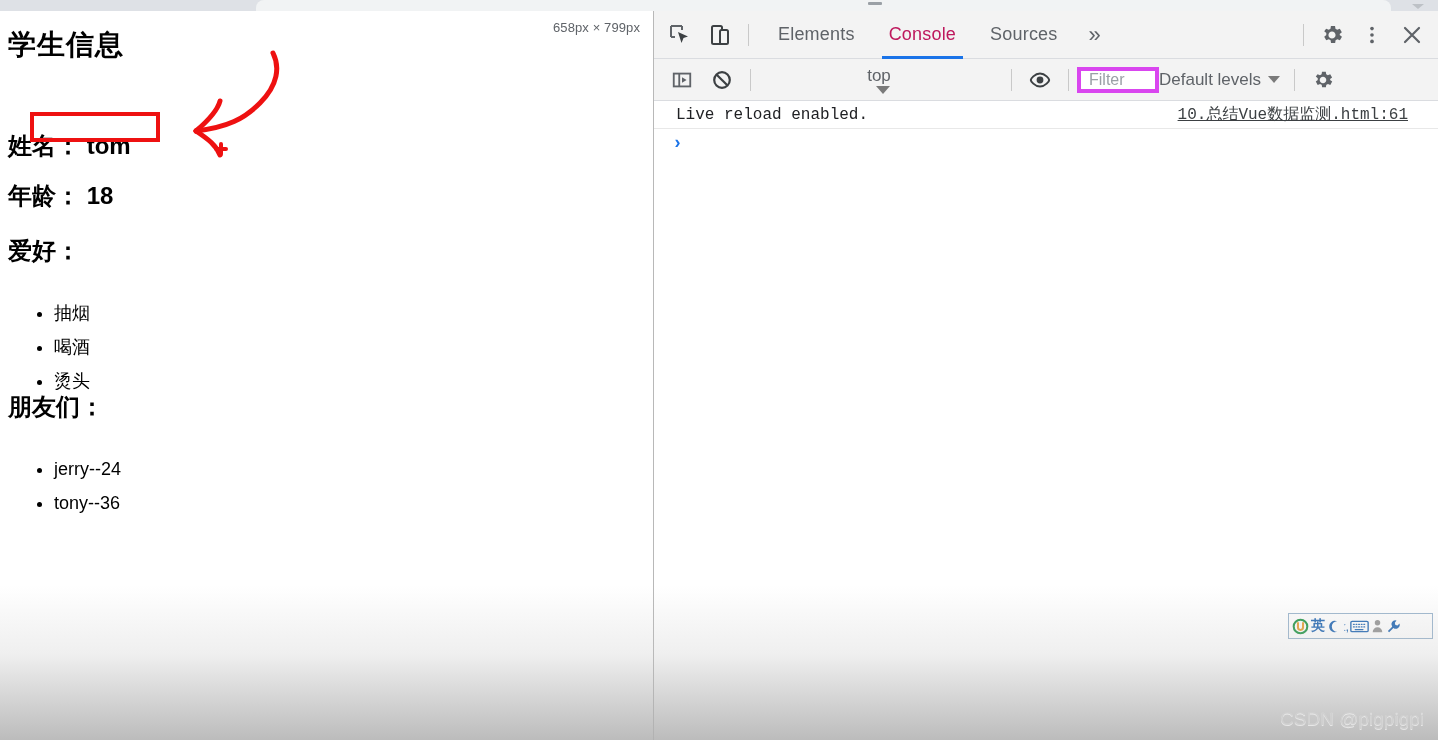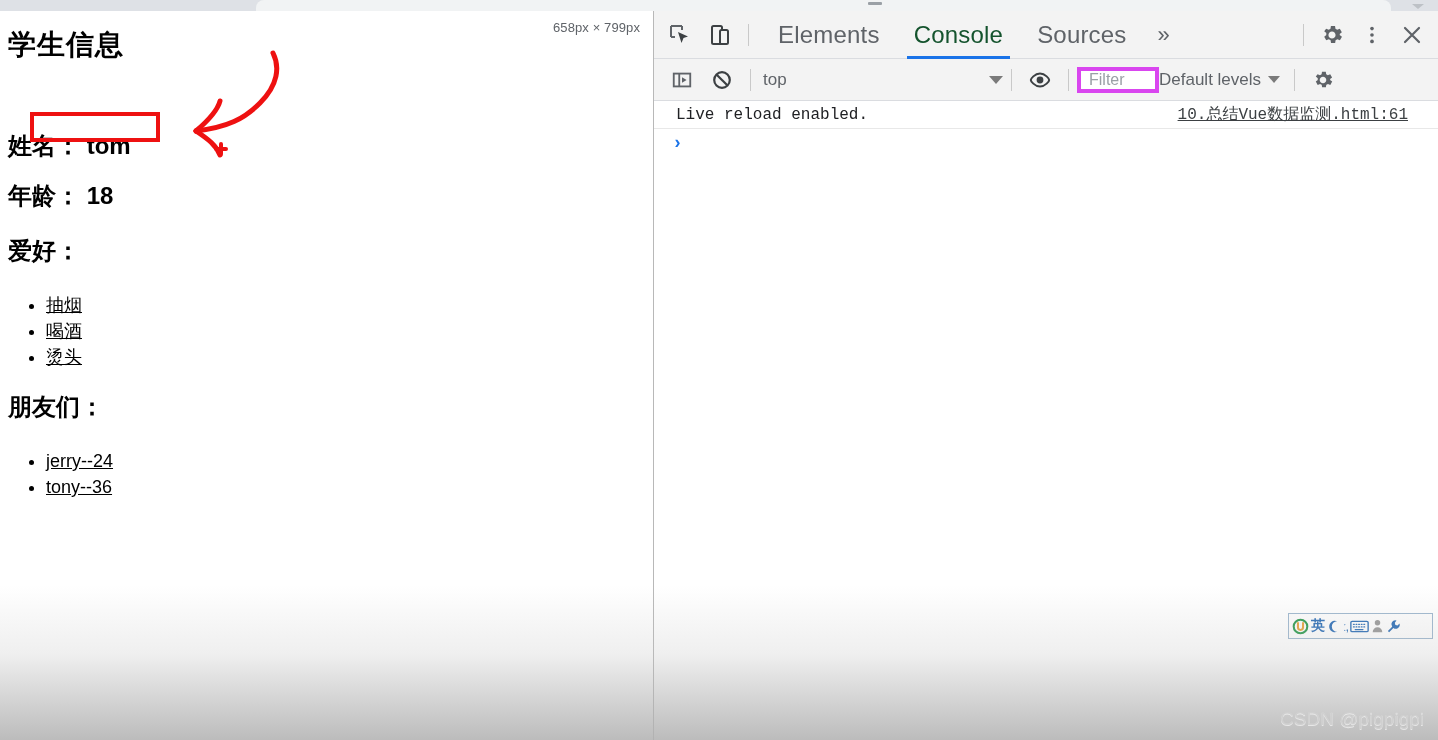--- a/index.html
+++ b/index.html
@@ -58,21 +58,21 @@
   .row-name  { position: absolute; left: 0; top: 108px; }
   .row-age   { position: absolute; left: 0; top: 158px; }
   .row-hobby { position: absolute; left: 0; top: 213px; }
   .row-friends { position: absolute; left: 0; top: 369px; }
   ul.doc-list {
     position: absolute; margin: 0; padding: 0 0 0 38px;
     list-style: disc; font-size: 18px; line-height: 26px; color: #000;
   }
   ul.list-hobby   { left: 0; top: 269px; }
   ul.list-friends { left: 0; top: 425px; }
-  ul.doc-list li { margin: 0; padding: 0; text-decoration: underline; }
+  ul.doc-list li { margin: 8px; padding: 0; }
 
   
   .annot-box {
     position: absolute; left: 22px; top: 89px; width: 130px; height: 30px;
     border: 4px solid #ee1111; background: transparent;
   }
   .annot-arrow { position: absolute; left: 140px; top: 22px; width: 170px; height: 120px; }
 
   
   .divider {
@@ -92,38 +92,39 @@
     display: flex; align-items: center; padding: 0 6px; position: relative;
   }
   .dt-iconbtn {
     width: 40px; height: 38px; display: flex; align-items: center; justify-content: center;
     cursor: default;
   }
   .vsep { width: 1px; height: 22px; background: #c9c9c9; margin: 0 8px; }
   .dt-tabs { display: flex; align-items: center; height: 48px; margin-left: 4px; }
   .dt-tab {
     position: relative; height: 48px; display: flex; align-items: center;
-    padding: 0 17px; font-size: 24px; color: #5f6368; letter-spacing: .2px;
-  }
-  .dt-tab.active { color: #14532d; }
+    padding: 0 17px; font-size: 18px; color: #5f6368; letter-spacing: .2px;
+  }
+  .dt-tab.active { color: #be185d; }
   .dt-tab.active::after {
     content: ""; position: absolute; left: 10px; right: 10px; bottom: 0;
     height: 3px; background: #1a73e8;
   }
   .dt-more { font-size: 22px; color: #5f6368; padding: 0 14px; line-height: 1; }
   .dt-topbar-right { margin-left: auto; display: flex; align-items: center; }
 
   .dt-consolebar {
     height: 42px; min-height: 42px; background: #f3f3f3;
     border-bottom: 1px solid #dadce0;
     display: flex; align-items: center; padding: 0 8px;
   }
   .ctx-select {
     display: flex; align-items: center; font-size: 17px; color: #5f6368;
     margin-left: 4px;
+    flex-direction: column;
   }
   .ctx-label { padding-right: 8px; }
   .ctx-caret {
     width: 0; height: 0; border-left: 7px solid transparent;
     border-right: 7px solid transparent; border-top: 8px solid #7a7a7a;
   }
   .filter-input {
     width: 82px; height: 26px; background: #fff; border: 4px solid #d946ef;
     font-size: 16px; color: #9aa0a6; padding: 0 8px;
     display: flex; align-items: center; font-family: "Liberation Sans", sans-serif;

